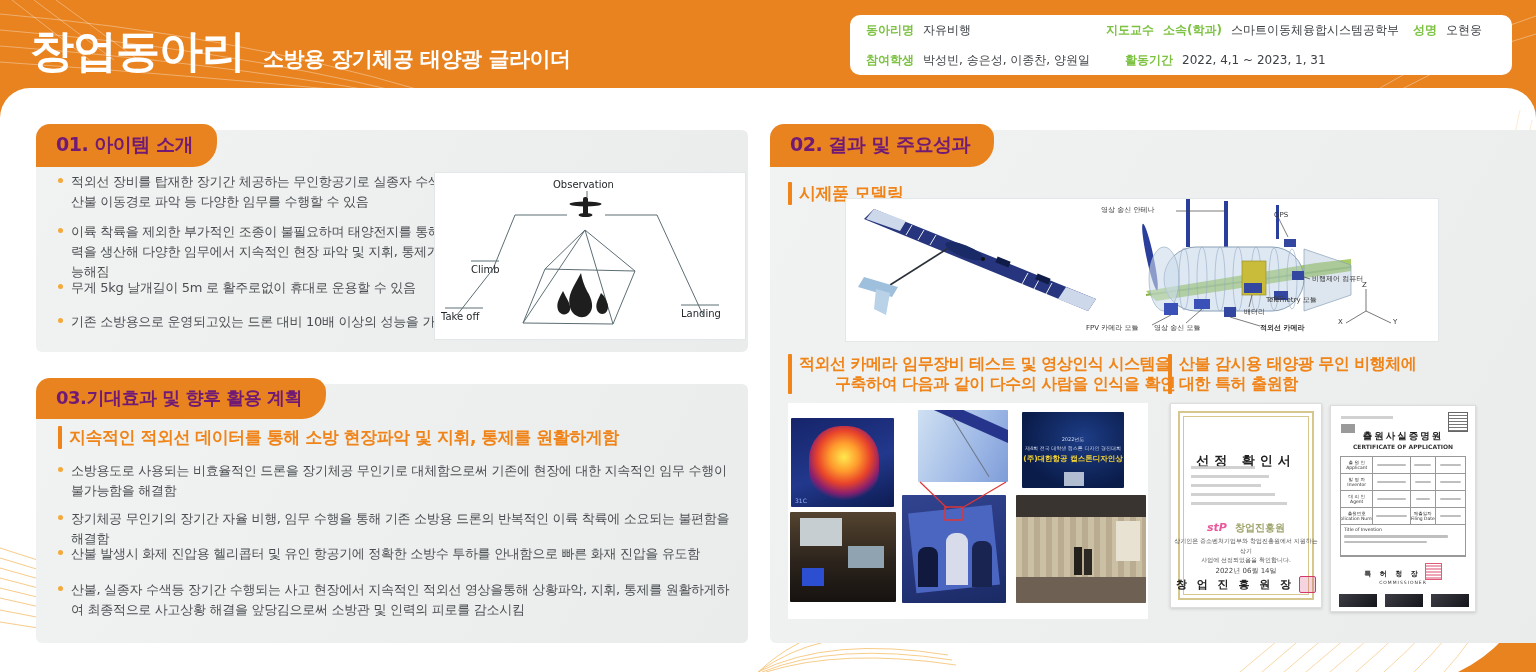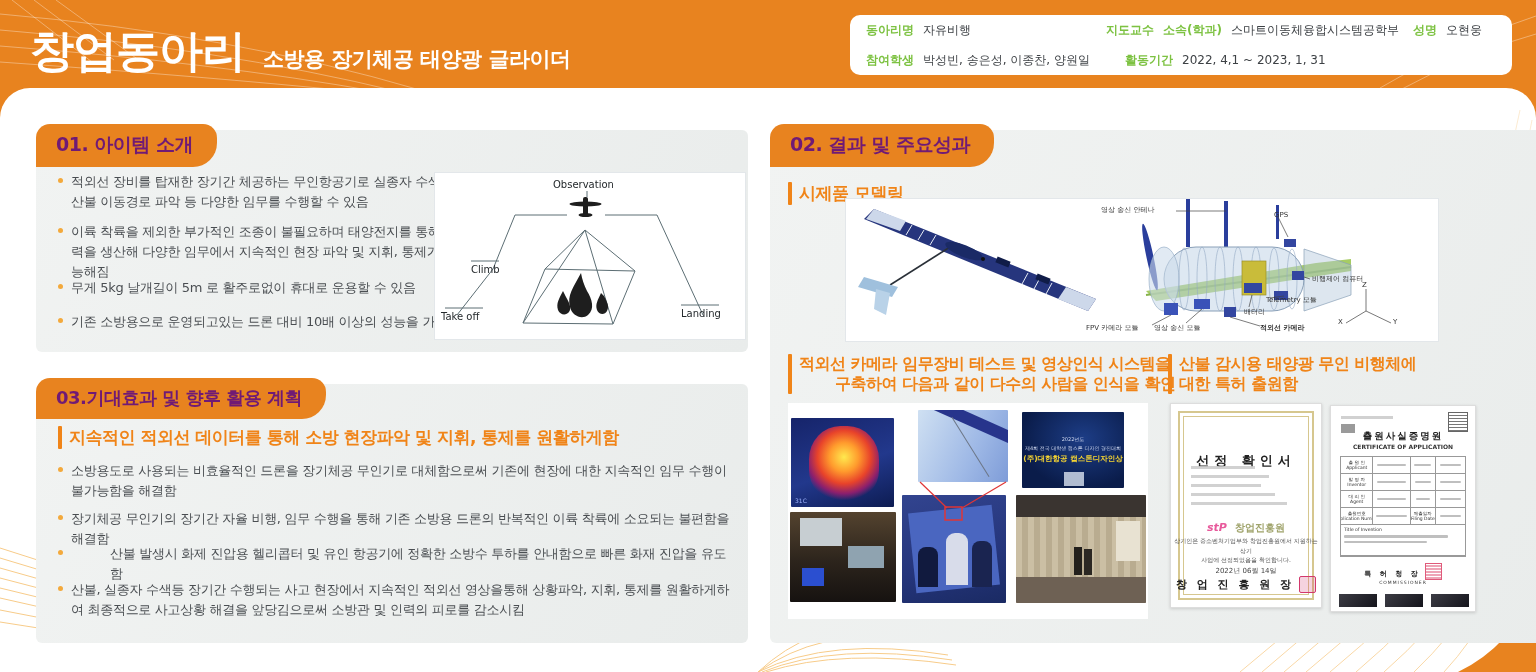--- a/index.html
+++ b/index.html
@@ -201,21 +201,21 @@
       <span>지속적인 적외선 데이터를 통해 소방 현장파악 및 지휘, 통제를 원활하게함</span>
     </div>
     <div class="bullet" style="left:22px;top:77px;width:678px;">
       <span class="dot"></span>
       <p class="btxt">소방용도로 사용되는 비효율적인 드론을 장기체공 무인기로 대체함으로써 기존에 현장에  대한 지속적인 임무 수행이 불가능함을 해결함</p>
     </div>
     <div class="bullet" style="left:22px;top:125px;width:678px;">
       <span class="dot"></span>
       <p class="btxt">장기체공 무인기의 장기간 자율 비행, 임무 수행을 통해 기존 소방용 드론의 반복적인 이륙 착륙에 소요되는 불편함을 해결함</p>
     </div>
-    <div class="bullet" style="left:22px;top:160px;width:678px;gap:39px;">
+    <div class="bullet" style="left:22px;top:160px;width:678px;">
       <span class="dot"></span>
       <p class="btxt">산불 발생시 화제 진압용 헬리콥터 및 유인 항공기에 정확한 소방수 투하를 안내함으로 빠른 화재 진압을 유도함</p>
     </div>
     <div class="bullet" style="left:22px;top:196px;width:678px;">
       <span class="dot"></span>
       <p class="btxt">산불, 실종자 수색등 장기간 수행되는 사고 현장에서 지속적인 적외선 영상을통해 상황파악, 지휘, 통제를 원활하게하여 최종적으로 사고상황 해결을 앞당김으로써 소방관 및 인력의 피로를 감소시킴</p>
     </div>
   </div>
   <div class="tab" style="left:36px;top:378px;font-size:18px;">03.기대효과 및 향후 활용 계획</div>
 

